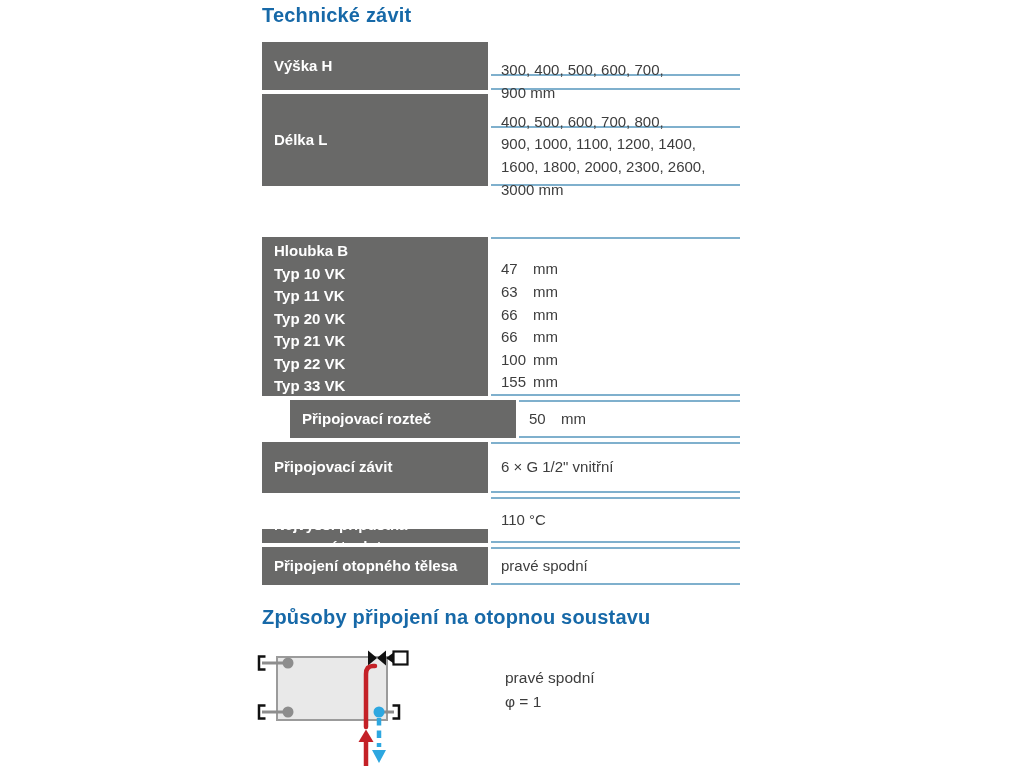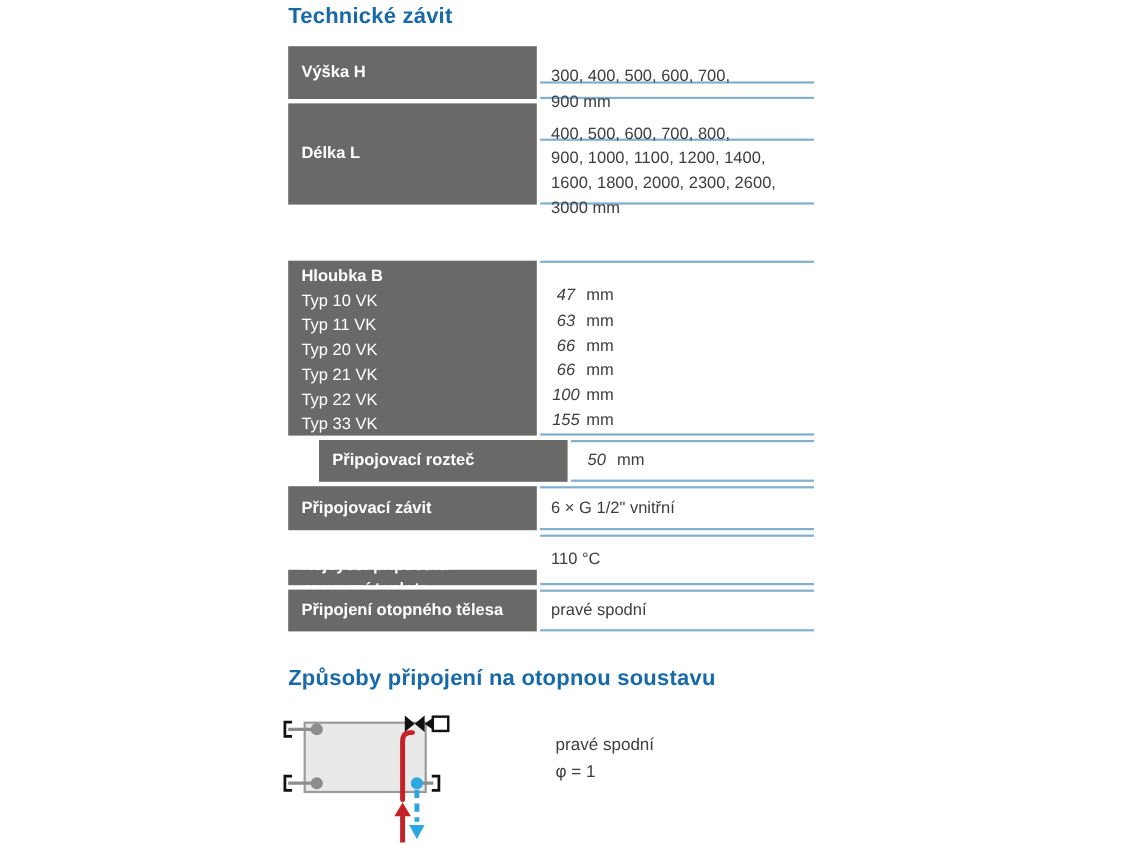--- a/index.html
+++ b/index.html
@@ -54,26 +54,26 @@
     padding-left:10px;
     font-size:15px;
     color:var(--value-text,#3d3d3d);
     display:flex;
     flex-direction:column;
     justify-content:center;
     line-height:22.6px;
   }
   .pre-lines{white-space:pre-line;margin-top:32px;}
   .r1{height:48px;} .r2{height:92px;} .r3{height:159px;margin-top:47px;}
-  .r4{height:38px;padding-left:28px;} .r5{height:40px;} .r6{height:47px;}
+  .r4{height:38px;padding-left:28px;} .r5{height:51px;} .r6{height:47px;}
   .r7{height:46px;} .r8{height:38px;}
   .r3 .cell-label,.r3 .cell-value{justify-content:flex-start;padding-top:3px;}
-  .typ-line{font-weight:normal;}
+  .typ-line{font-weight:bold;}
   .spacer{height:22.6px;}
-  .num{display:inline-block;width:27px;text-align:center;font-style:italic;}
+  .num{display:inline-block;width:27px;text-align:left;}
   .unit{padding-left:5px;}
 
   #diagram{position:absolute;left:250px;top:643px;}
   #connection-caption{
     position:absolute;left:505px;top:666px;
     font-size:15.5px;line-height:24px;color:var(--value-text,#3d3d3d);
   }
 </style>
 </head>
 <body>

